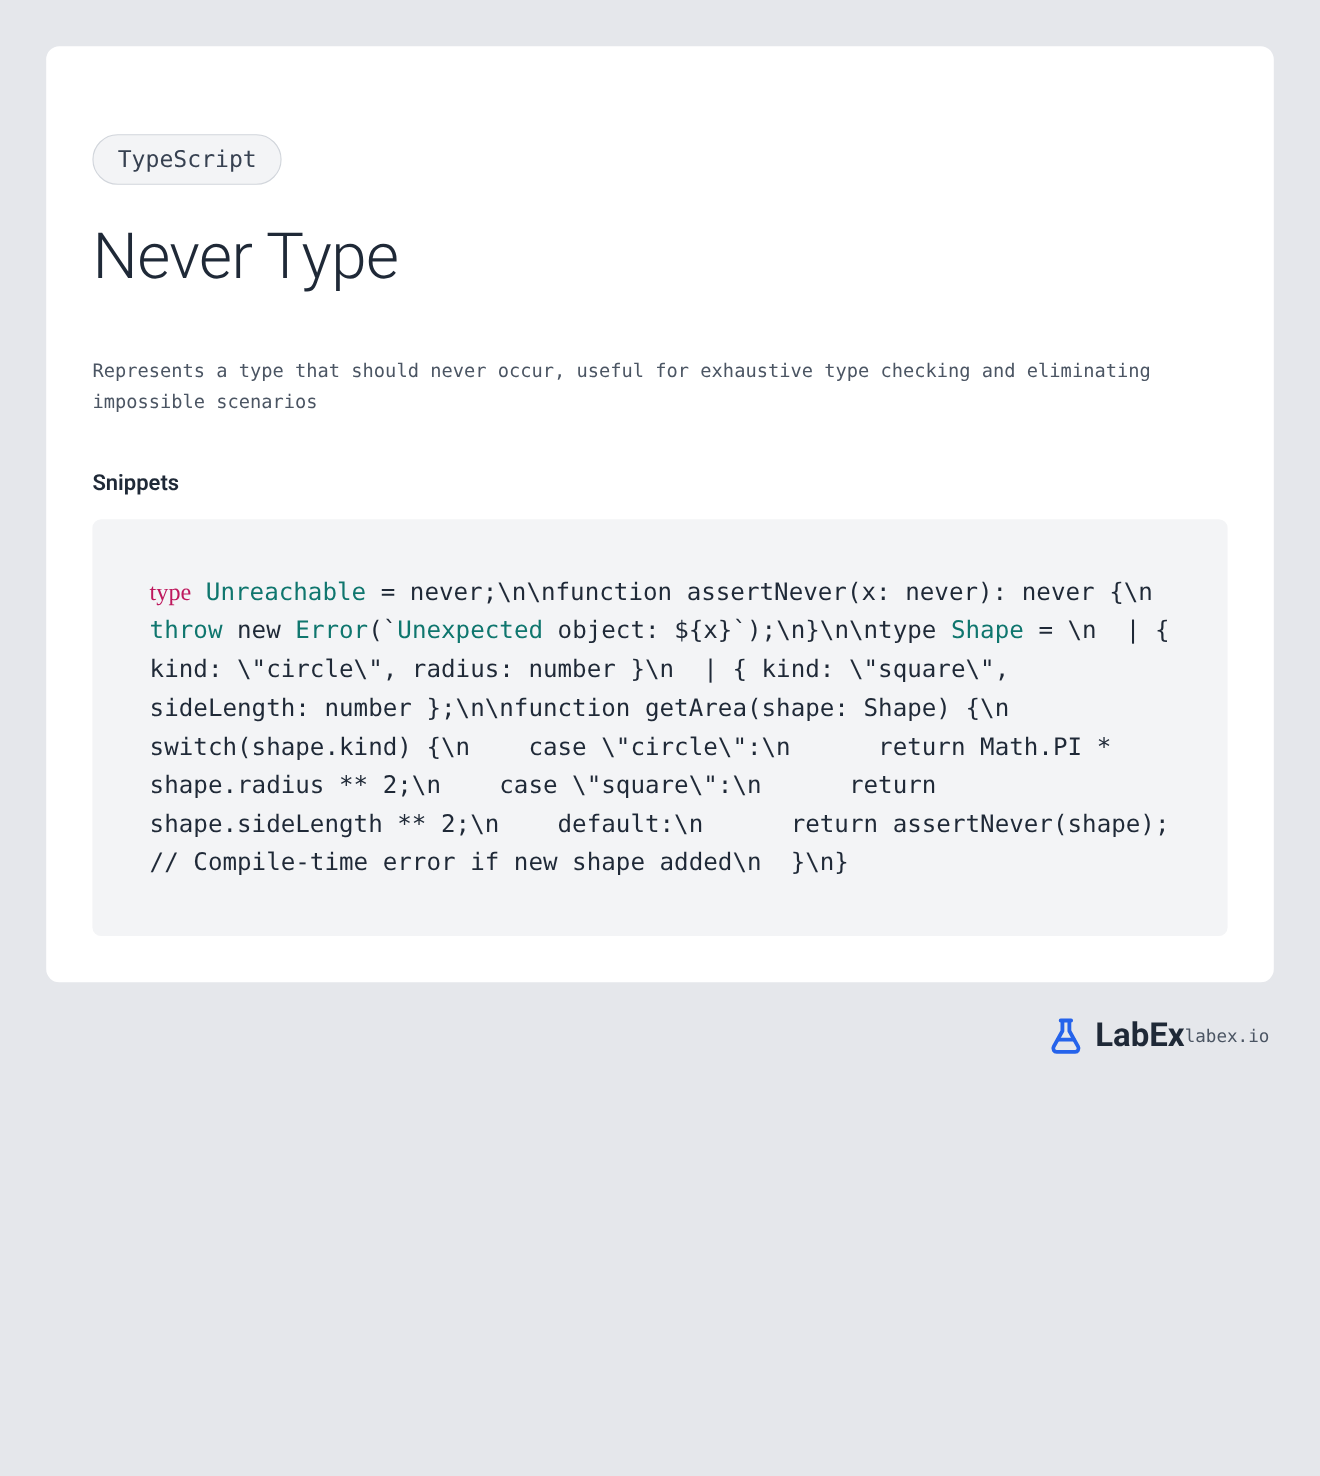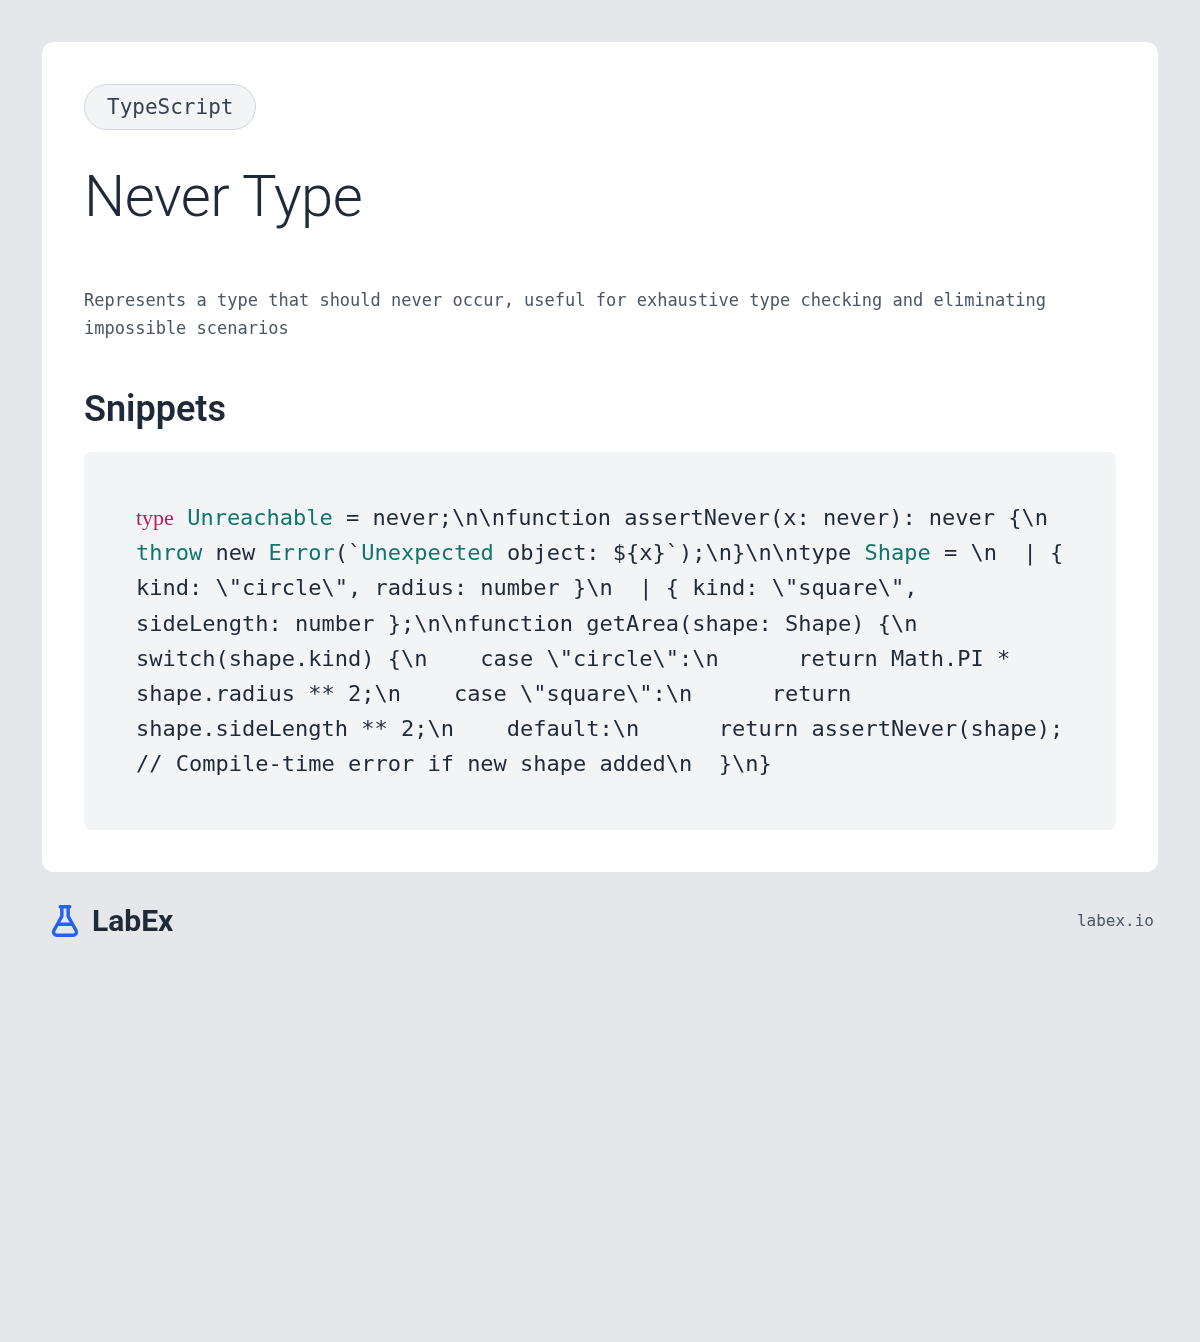--- a/index.html
+++ b/index.html
@@ -20,38 +20,39 @@
     }
     .tag {
       display: inline-block;
       background: #f3f4f6;
       border: 1px solid #d1d5db;
       border-radius: 24px;
       padding: 10px 22px;
       font-family: ui-monospace, "SF Mono", "Menlo", "Monaco", "Consolas", monospace;
       font-size: 21px;
       color: #374151;
+      margin-top: 38px;
     }
     .title {
       margin-top: 32px;
       font-size: 58px;
       font-weight: 300;
       color: #1f2937;
       letter-spacing: -0.5px;
     }
     .description {
       margin-top: 56px;
       font-family: ui-monospace, "SF Mono", "Menlo", "Monaco", "Consolas", monospace;
       font-size: 17px;
       color: #4b5563;
       line-height: 1.65;
     }
     .section-heading {
       margin-top: 46px;
-      font-size: 36px;
+      font-size: 20px;
       font-weight: 600;
       color: #1f2937;
     }
     .code-block {
       margin-top: 22px;
       background: #f3f4f6;
       border-radius: 8px;
       padding: 48px 52px;
     }
     .code-block pre {
@@ -64,21 +65,21 @@
     }
     .code-block .kw-blue {
       color: #be185d;
       font-family: Liberation Serif, serif;
     }
     .code-block .kw-red {
       color: #0f766e;
     }
     .footer {
       display: flex;
-      justify-content: space-between;
+      justify-content: flex-end;
       align-items: center;
       margin-top: 30px;
       padding: 0 4px;
     }
     .logo {
       display: flex;
       align-items: center;
       gap: 8px;
     }
     .logo-icon {

